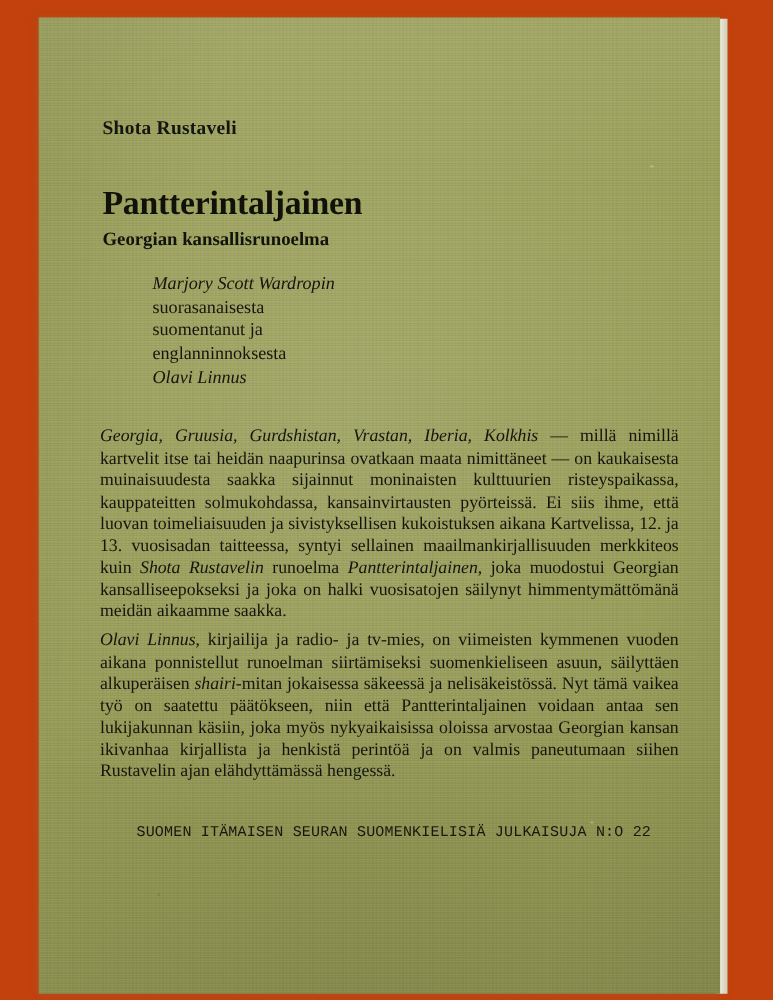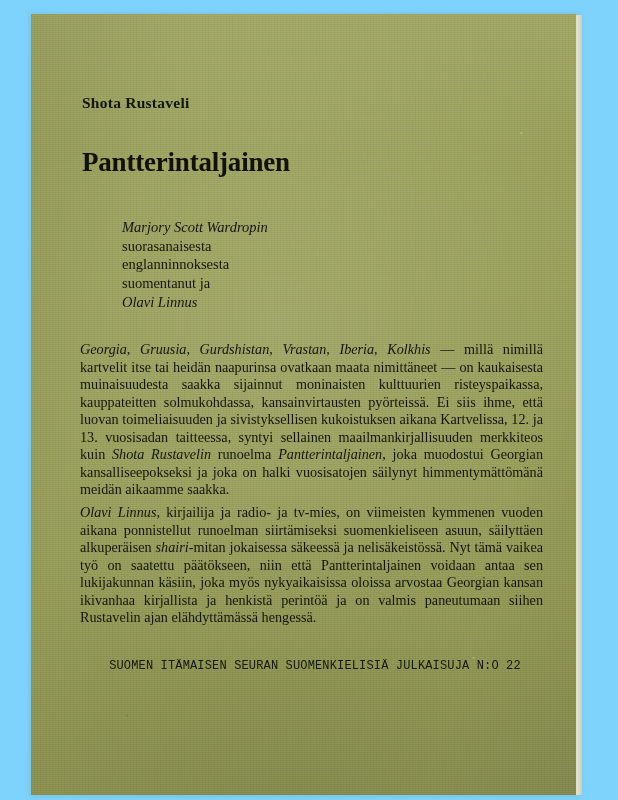--- a/index.html
+++ b/index.html
@@ -12,21 +12,21 @@
     width: 618px;
     height: 800px;
     overflow: hidden;
     font-family: "Liberation Serif", serif;
   }
 
   #photo-frame {
     position: relative;
     width: 618px;
     height: 800px;
-    background: #7dd3fc;
+    background: #c2410c;
   }
 
   
   #book-shadow {
     position: absolute;
     left: 30px;
     top: 14px;
     width: 550px;
     height: 782px;
     background: rgba(120,120,100,0.22);
@@ -201,26 +201,27 @@
     <div class="speck-light" style="left:489px;top:118px;width:3px;height:2px;"></div>
     <div class="speck-light" style="left:441px;top:643px;width:3px;height:2px;"></div>
     <div class="speck-light" style="left:372px;top:330px;width:2px;height:2px;"></div>
 
     <div id="cover-text">
 
       <div class="author-line">Shota Rustaveli</div>
 
       <div class="title">Pantterintaljainen</div>
 
+      <div class="subtitle">Georgian kansallisrunoelma</div>
 
       <div class="credit-block">
         <div class="it">Marjory Scott Wardropin</div>
         <div>suorasanaisesta</div>
+        <div>suomentanut ja</div>
         <div>englanninnoksesta</div>
-        <div>suomentanut ja</div>
         <div class="it">Olavi Linnus</div>
       </div>
 
       <p class="body-para" id="para-1"><span class="it">Georgia, Gruusia, Gurdshistan, Vrastan, Iberia, Kolkhis</span><span>  — millä nimillä kartvelit itse tai heidän naapurinsa ovatkaan maata nimittäneet  —  on kaukaisesta muinaisuudesta saakka sijainnut moninaisten kulttuurien risteyspaikassa, kauppateitten solmukohdassa, kansainvirtausten pyörteissä. Ei siis ihme, että luovan toimeliaisuuden ja sivistyksellisen kukoistuksen aikana Kartvelissa, 12. ja 13. vuosisadan taitteessa, syntyi sellainen maailmankirjallisuuden merkkiteos kuin </span><span class="it">Shota Rustavelin</span><span> runoelma </span><span class="it">Pantterintaljainen</span><span>, joka muodostui Georgian kansalliseepokseksi ja joka on halki vuosisatojen säilynyt himmentymättömänä meidän aikaamme saakka.</span></p>
 
       <p class="body-para" id="para-2"><span class="it">Olavi Linnus</span><span>,  kirjailija ja radio- ja tv-mies, on viimeisten kymmenen vuoden aikana ponnistellut runoelman siirtämiseksi suomenkieliseen asuun, säilyttäen alkuperäisen </span><span class="it">shairi</span><span>-mitan jokaisessa säkeessä ja nelisäkeistössä. Nyt tämä vaikea työ on saatettu päätökseen, niin että Pantterintaljainen voidaan antaa sen lukijakunnan käsiin, joka myös nykyaikaisissa oloissa arvostaa Georgian kansan ikivanhaa kirjallista ja henkistä perintöä ja on valmis paneutumaan siihen Rustavelin ajan elähdyttämässä hengessä.</span></p>
 
       <div class="series-line">SUOMEN ITÄMAISEN SEURAN SUOMENKIELISIÄ JULKAISUJA N:O 22</div>
 
     </div>

